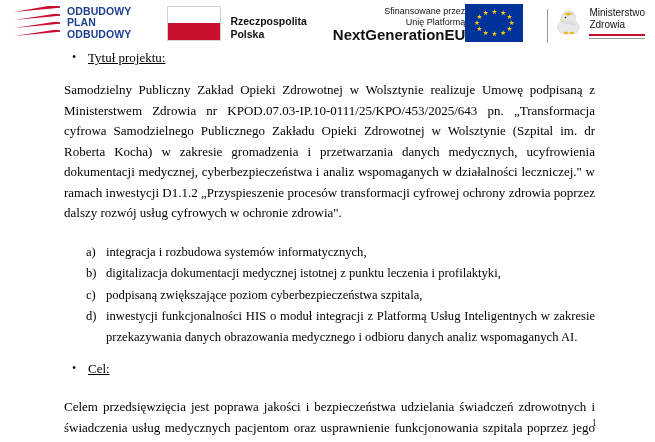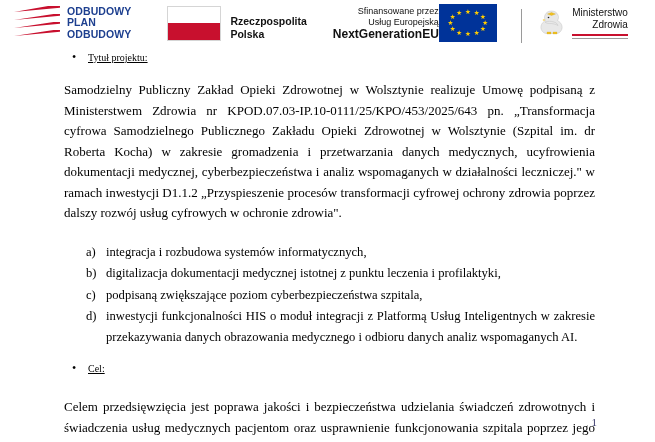--- a/index.html
+++ b/index.html
@@ -88,21 +88,21 @@
     margin-left: 26px;
   }
   .eu-text {
     text-align: right;
     font-family: "Liberation Sans", sans-serif;
     font-size: 9px;
     line-height: 11.5px;
     color: #111111;
     margin-right: 0;
   }
-  .eu-text .strong { font-weight: bold; font-size: 12px; }
+  .eu-text .strong { font-weight: bold; font-size: 15px; }
   .eu-flag {
     width: 58px;
     height: 38px;
     background: #003399;
     position: relative;
     flex: none;
   }
   .eu-flag .star {
     position: absolute;
     color: #ffcc00;
@@ -110,22 +110,21 @@
     line-height: 6.5px;
     transform: translate(-50%, -50%);
   }
 
   
   .mz-block {
     display: flex;
     align-items: center;
     margin-left: 24px;
     position: relative;
-    padding-left: 17px;
-    text-align: right;
+    padding-left: 8px;
   }
   .mz-divider {
     position: absolute;
     left: 0; top: 2px;
     width: 1px;
     height: 34px;
     background: #9a9a9a;
   }
   .mz-eagle { width: 27px; height: 30px; flex: none; }
   .mz-right { margin-left: 7px; }
@@ -142,21 +141,21 @@
   
   .doc {
     position: absolute;
     left: 64px;
     top: 50px;
     width: 531px;
   }
   .bullet-head {
     position: relative;
     padding-left: 24px;
-    font-size: 10px;
+    font-size: 13px;
     line-height: 16px;
     margin-bottom: 14px;
   }
   .bullet-head::before {
     content: "\2022";
     position: absolute;
     left: 8px;
     top: -1px;
     font-size: 12px;
   }
@@ -225,21 +224,21 @@
     </div>
     <div class="rp-text">
       <div>Rzeczpospolita</div>
       <div>Polska</div>
     </div>
   </div>
 
   <div class="eu-block">
     <div class="eu-text">
       <div>Sfinansowane przez</div>
-      <div>Usług Europejską</div>
+      <div>Unię Platformą</div>
       <div class="strong">NextGenerationEU</div>
     </div>
     <div class="eu-flag" id="eu-flag">
         <span class="star" style="left: 50%; top: 20%;">★</span>
         <span class="star" style="left: 65%; top: 24.0192%;">★</span>
         <span class="star" style="left: 75.9808%; top: 35%;">★</span>
         <span class="star" style="left: 80%; top: 50%;">★</span>
         <span class="star" style="left: 75.9808%; top: 65%;">★</span>
         <span class="star" style="left: 65%; top: 75.9808%;">★</span>
         <span class="star" style="left: 50%; top: 80%;">★</span>

